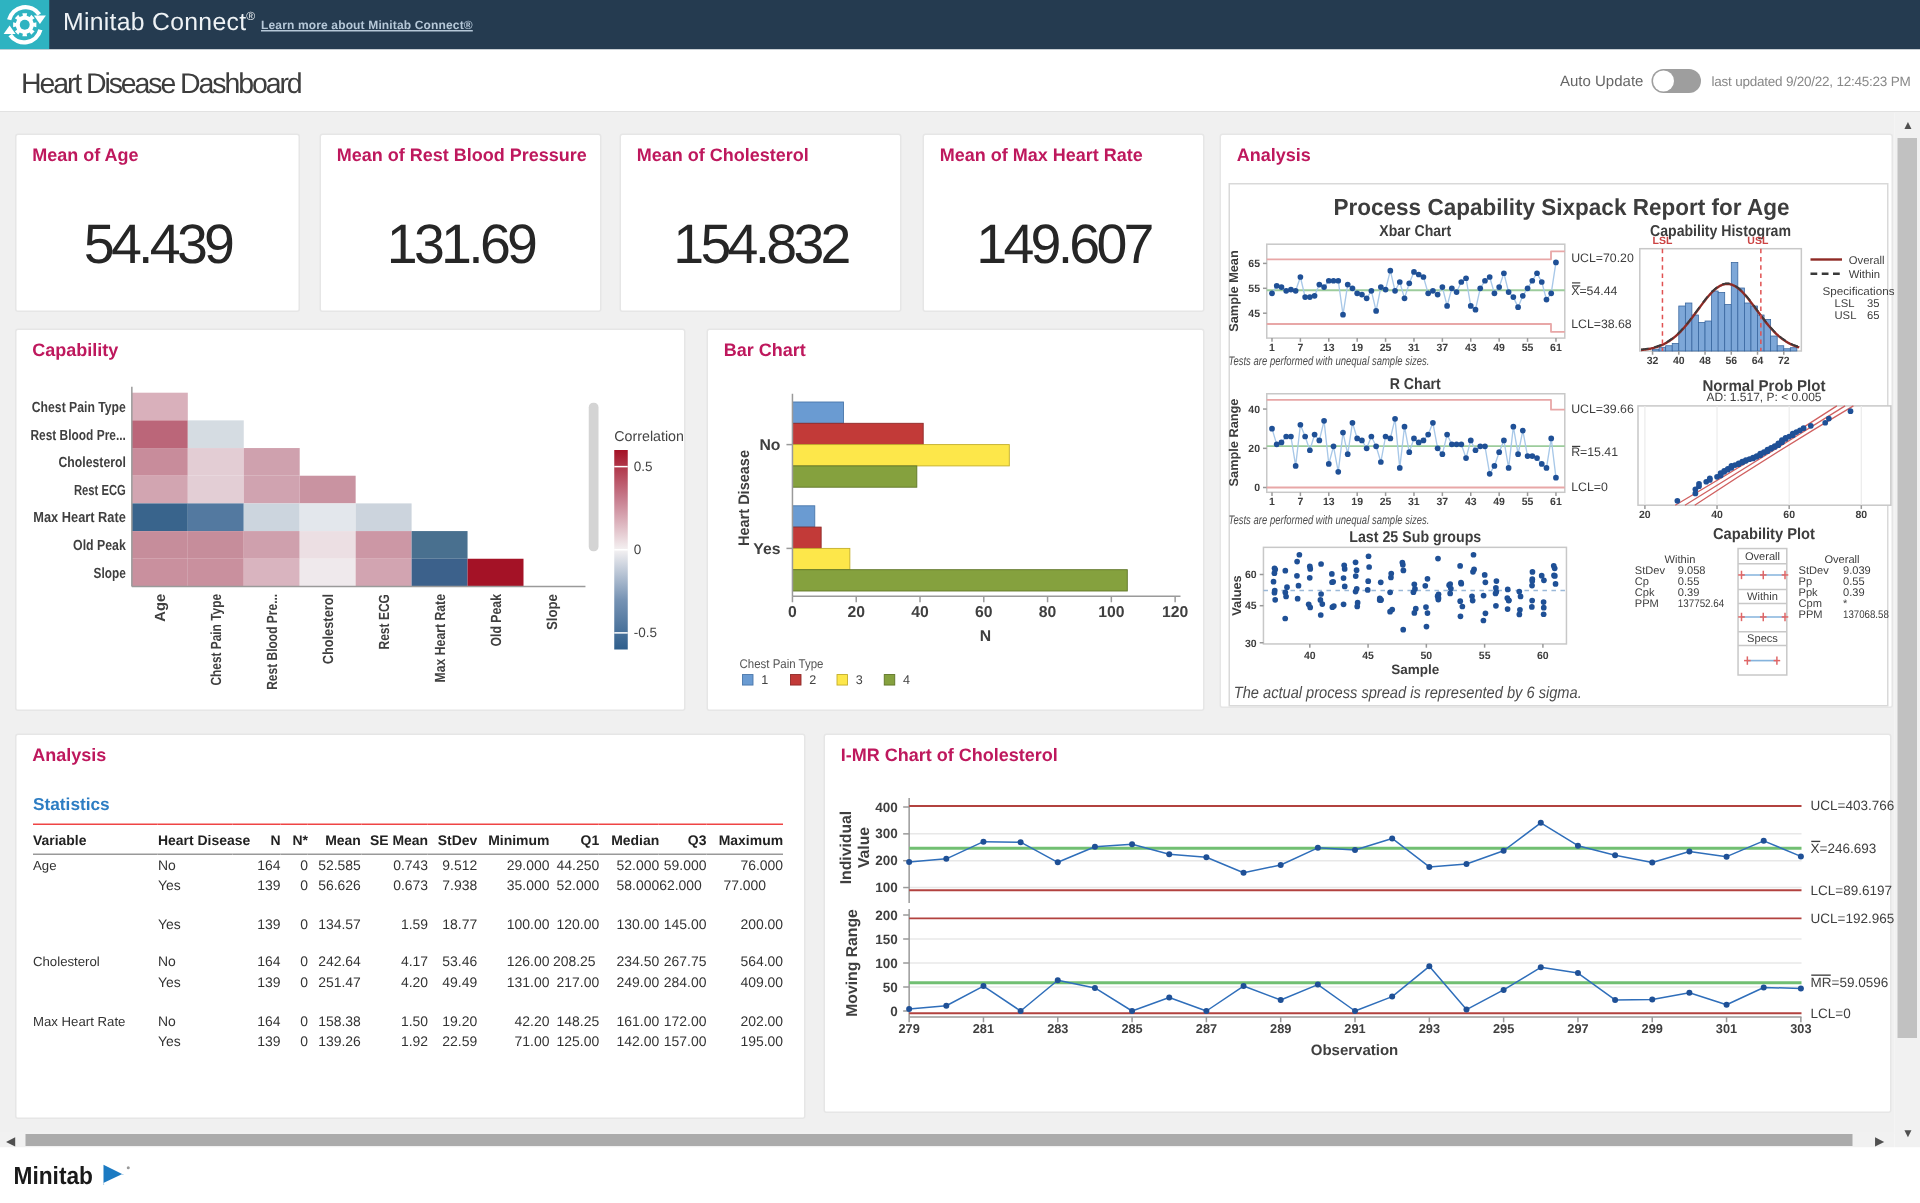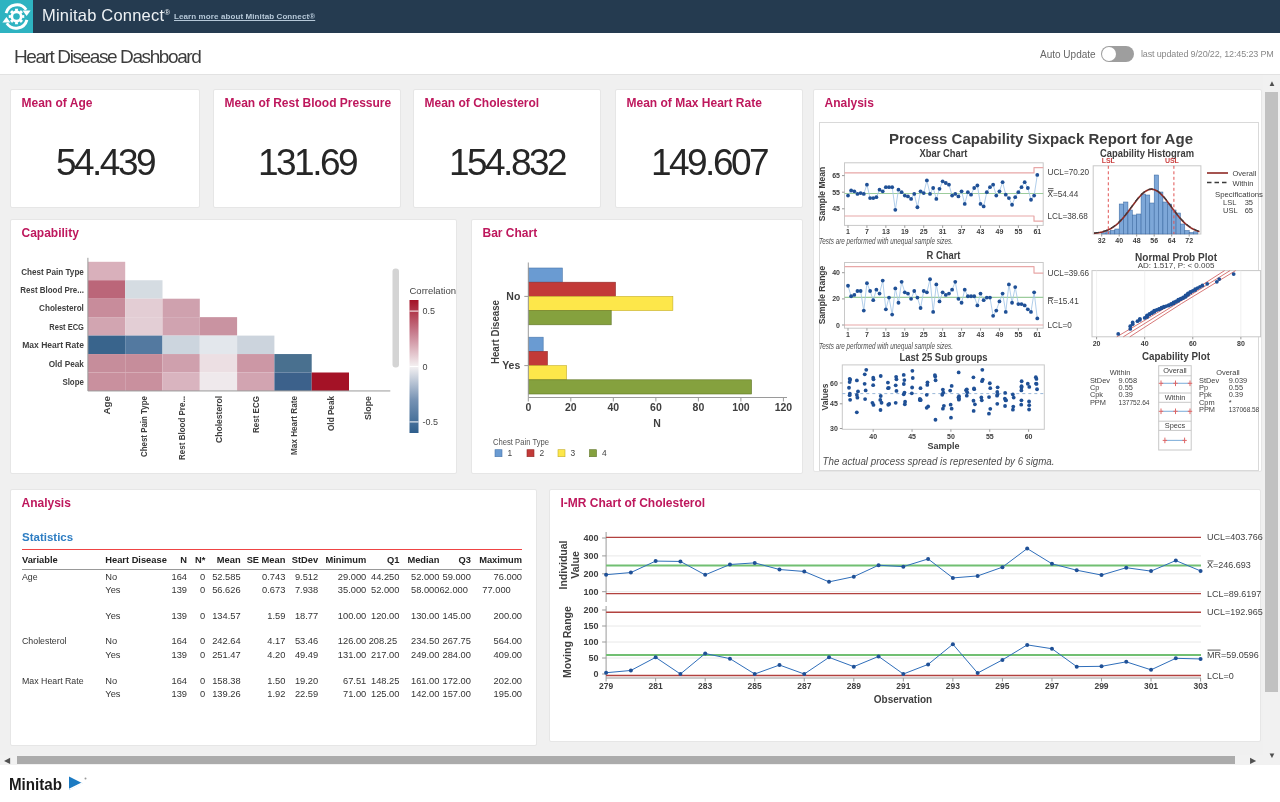--- a/index.html
+++ b/index.html
@@ -842,21 +842,21 @@
           <td colspan="12"></td>
         </tr>
         <tr>
           <td class="v" style="text-align:left">Max Heart Rate</td>
           <td class="" style="text-align:left">No</td>
           <td class="" style="text-align:right">164</td>
           <td class="" style="text-align:right">0</td>
           <td class="" style="text-align:right">158.38</td>
           <td class="" style="text-align:right">1.50</td>
           <td class="" style="text-align:right">19.20</td>
-          <td class="" style="text-align:right">67.51</td>
+          <td class="" style="text-align:right">42.20</td>
           <td class="" style="text-align:right">148.25</td>
           <td class="" style="text-align:right">161.00</td>
           <td class="" style="text-align:right">172.00</td>
           <td class="" style="text-align:right">202.00</td>
         </tr>
         <tr>
           <td class="v" style="text-align:left"></td>
           <td class="" style="text-align:left">Yes</td>
           <td class="" style="text-align:right">139</td>
           <td class="" style="text-align:right">0</td>

